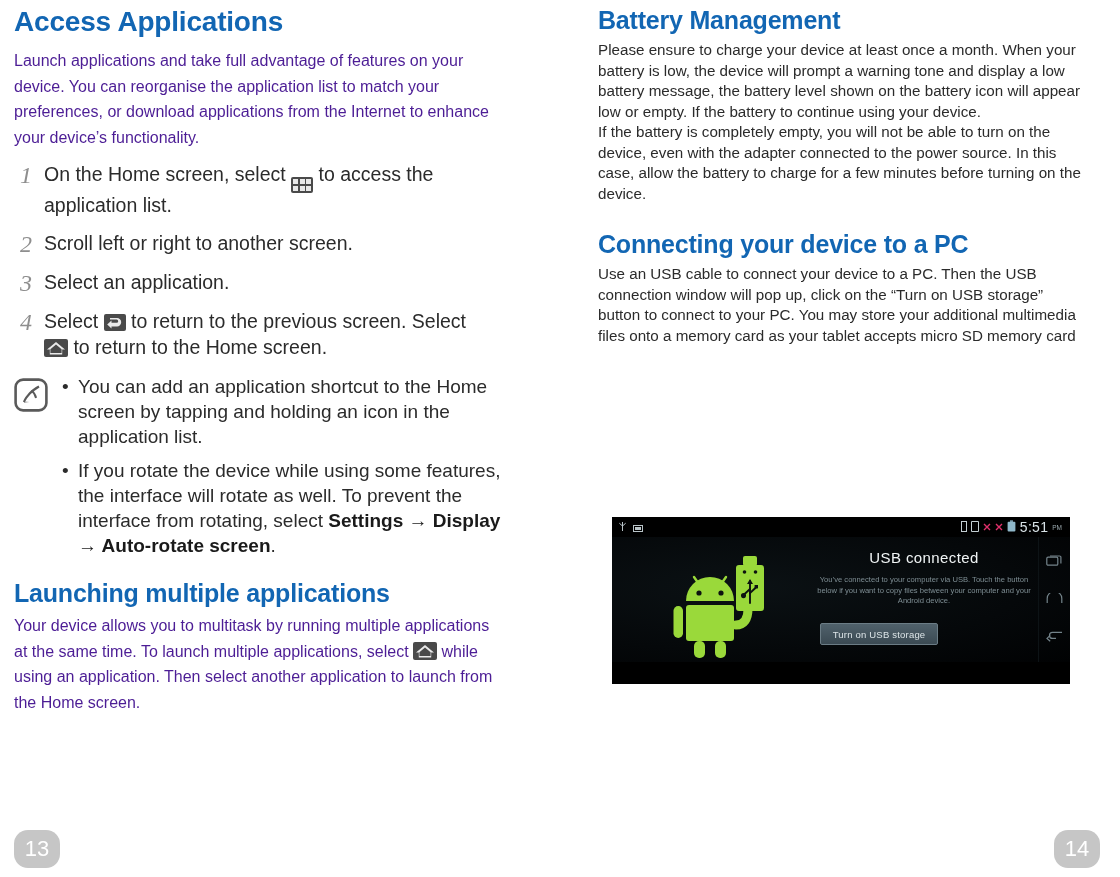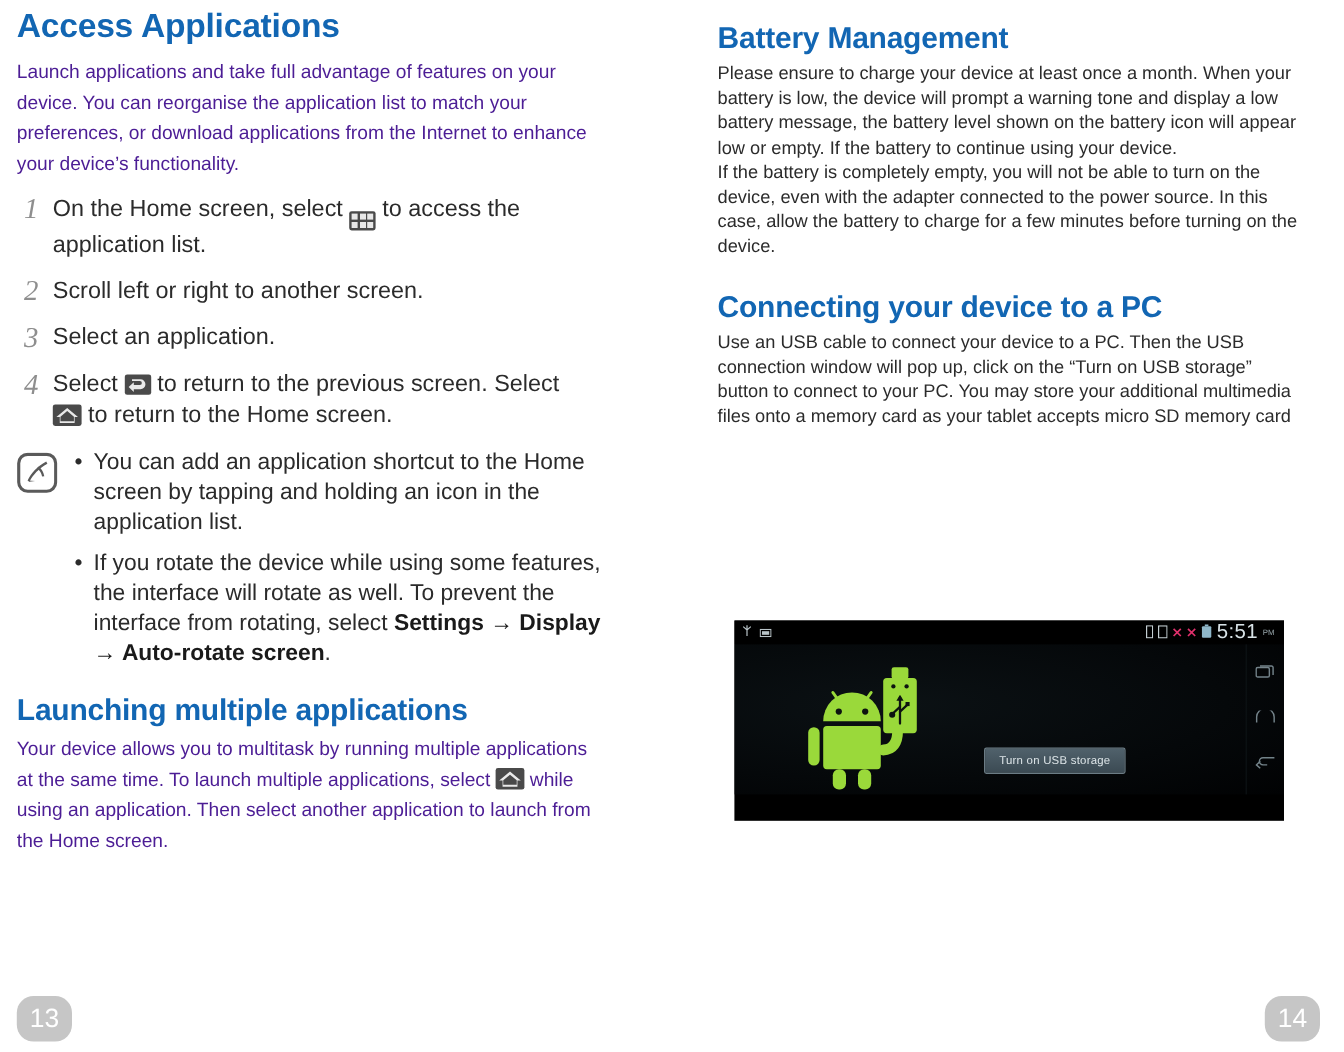--- a/index.html
+++ b/index.html
@@ -25,21 +25,21 @@
     left: 0; top: 0;
     width: 560px; height: 877px;
   }
   .page-right {
     position: absolute;
     left: 560px; top: 0;
     width: 560px; height: 877px;
   }
 
   .col-inner-left  { padding: 6px 58px 0 14px; }
-  .col-inner-right { padding: 18px 36px 0 38px; }
+  .col-inner-right { padding: 6px 36px 0 38px; }
 
   
   h1.section-title {
     color: #1266b3;
     font-weight: bold;
     letter-spacing: -0.2px;
   }
   .title-lg {
     font-size: 28px;
     line-height: 32px;
@@ -171,21 +171,21 @@
     display: flex;
     align-items: center;
     justify-content: space-between;
     padding: 0 8px 0 6px;
   }
   .sb-left { display: flex; align-items: center; gap: 6px; }
   .sb-right {
     display: flex; align-items: center; gap: 4px;
     font-size: 9px; color: #cfd8dc;
   }
-  .sb-clock { font-size: 17px; color: #d8e2e6; letter-spacing: 0.3px; }
+  .sb-clock { font-size: 14px; color: #d8e2e6; letter-spacing: 0.3px; }
   .sb-ampm { font-size: 6.5px; color: #9aa8ad; }
 
   .shot-notif {
     position: relative;
     height: 21px;
     display: flex;
     align-items: center;
     gap: 6px;
     padding-left: 6px;
     border-bottom: 1.5px solid #1f8fb5;
@@ -481,20 +481,24 @@
                 <path d="M80 30 V52"></path>
                 <path d="M80 38 L73.5 44"></path>
                 <path d="M80 42 L86.5 36"></path>
                 <circle cx="73.5" cy="44.6" r="1.6" fill="#0d1310"></circle>
               </g>
               <path d="M80 28 L77 33 L83 33 Z" fill="#0d1310"></path>
               <rect x="84.6" y="34" width="3.4" height="3.4" fill="#0d1310"></rect>
             </svg>
           </div>
 
+          <div class="usb-panel">
+            <div class="usb-title">USB connected</div>
+            <div class="usb-desc">You’ve connected to your computer via USB. Touch the button below if you want to copy files between your computer and your Android device.</div>
+          </div>
 
           <div class="usb-btn">Turn on USB storage</div>
         </div>
 
         <div class="shot-navbar">
           <span class="nav-ico">
             <svg width="17" height="13" viewBox="0 0 17 13">
               <rect x="0.8" y="3.2" width="11" height="8" rx="1.3" fill="none" stroke="#9fb4bd" stroke-width="1.2"></rect>
               <path d="M4 2 H13.6 a1.3 1.3 0 0 1 1.3 1.3 V9.6" fill="none" stroke="#9fb4bd" stroke-width="1.2"></path>
             </svg>

